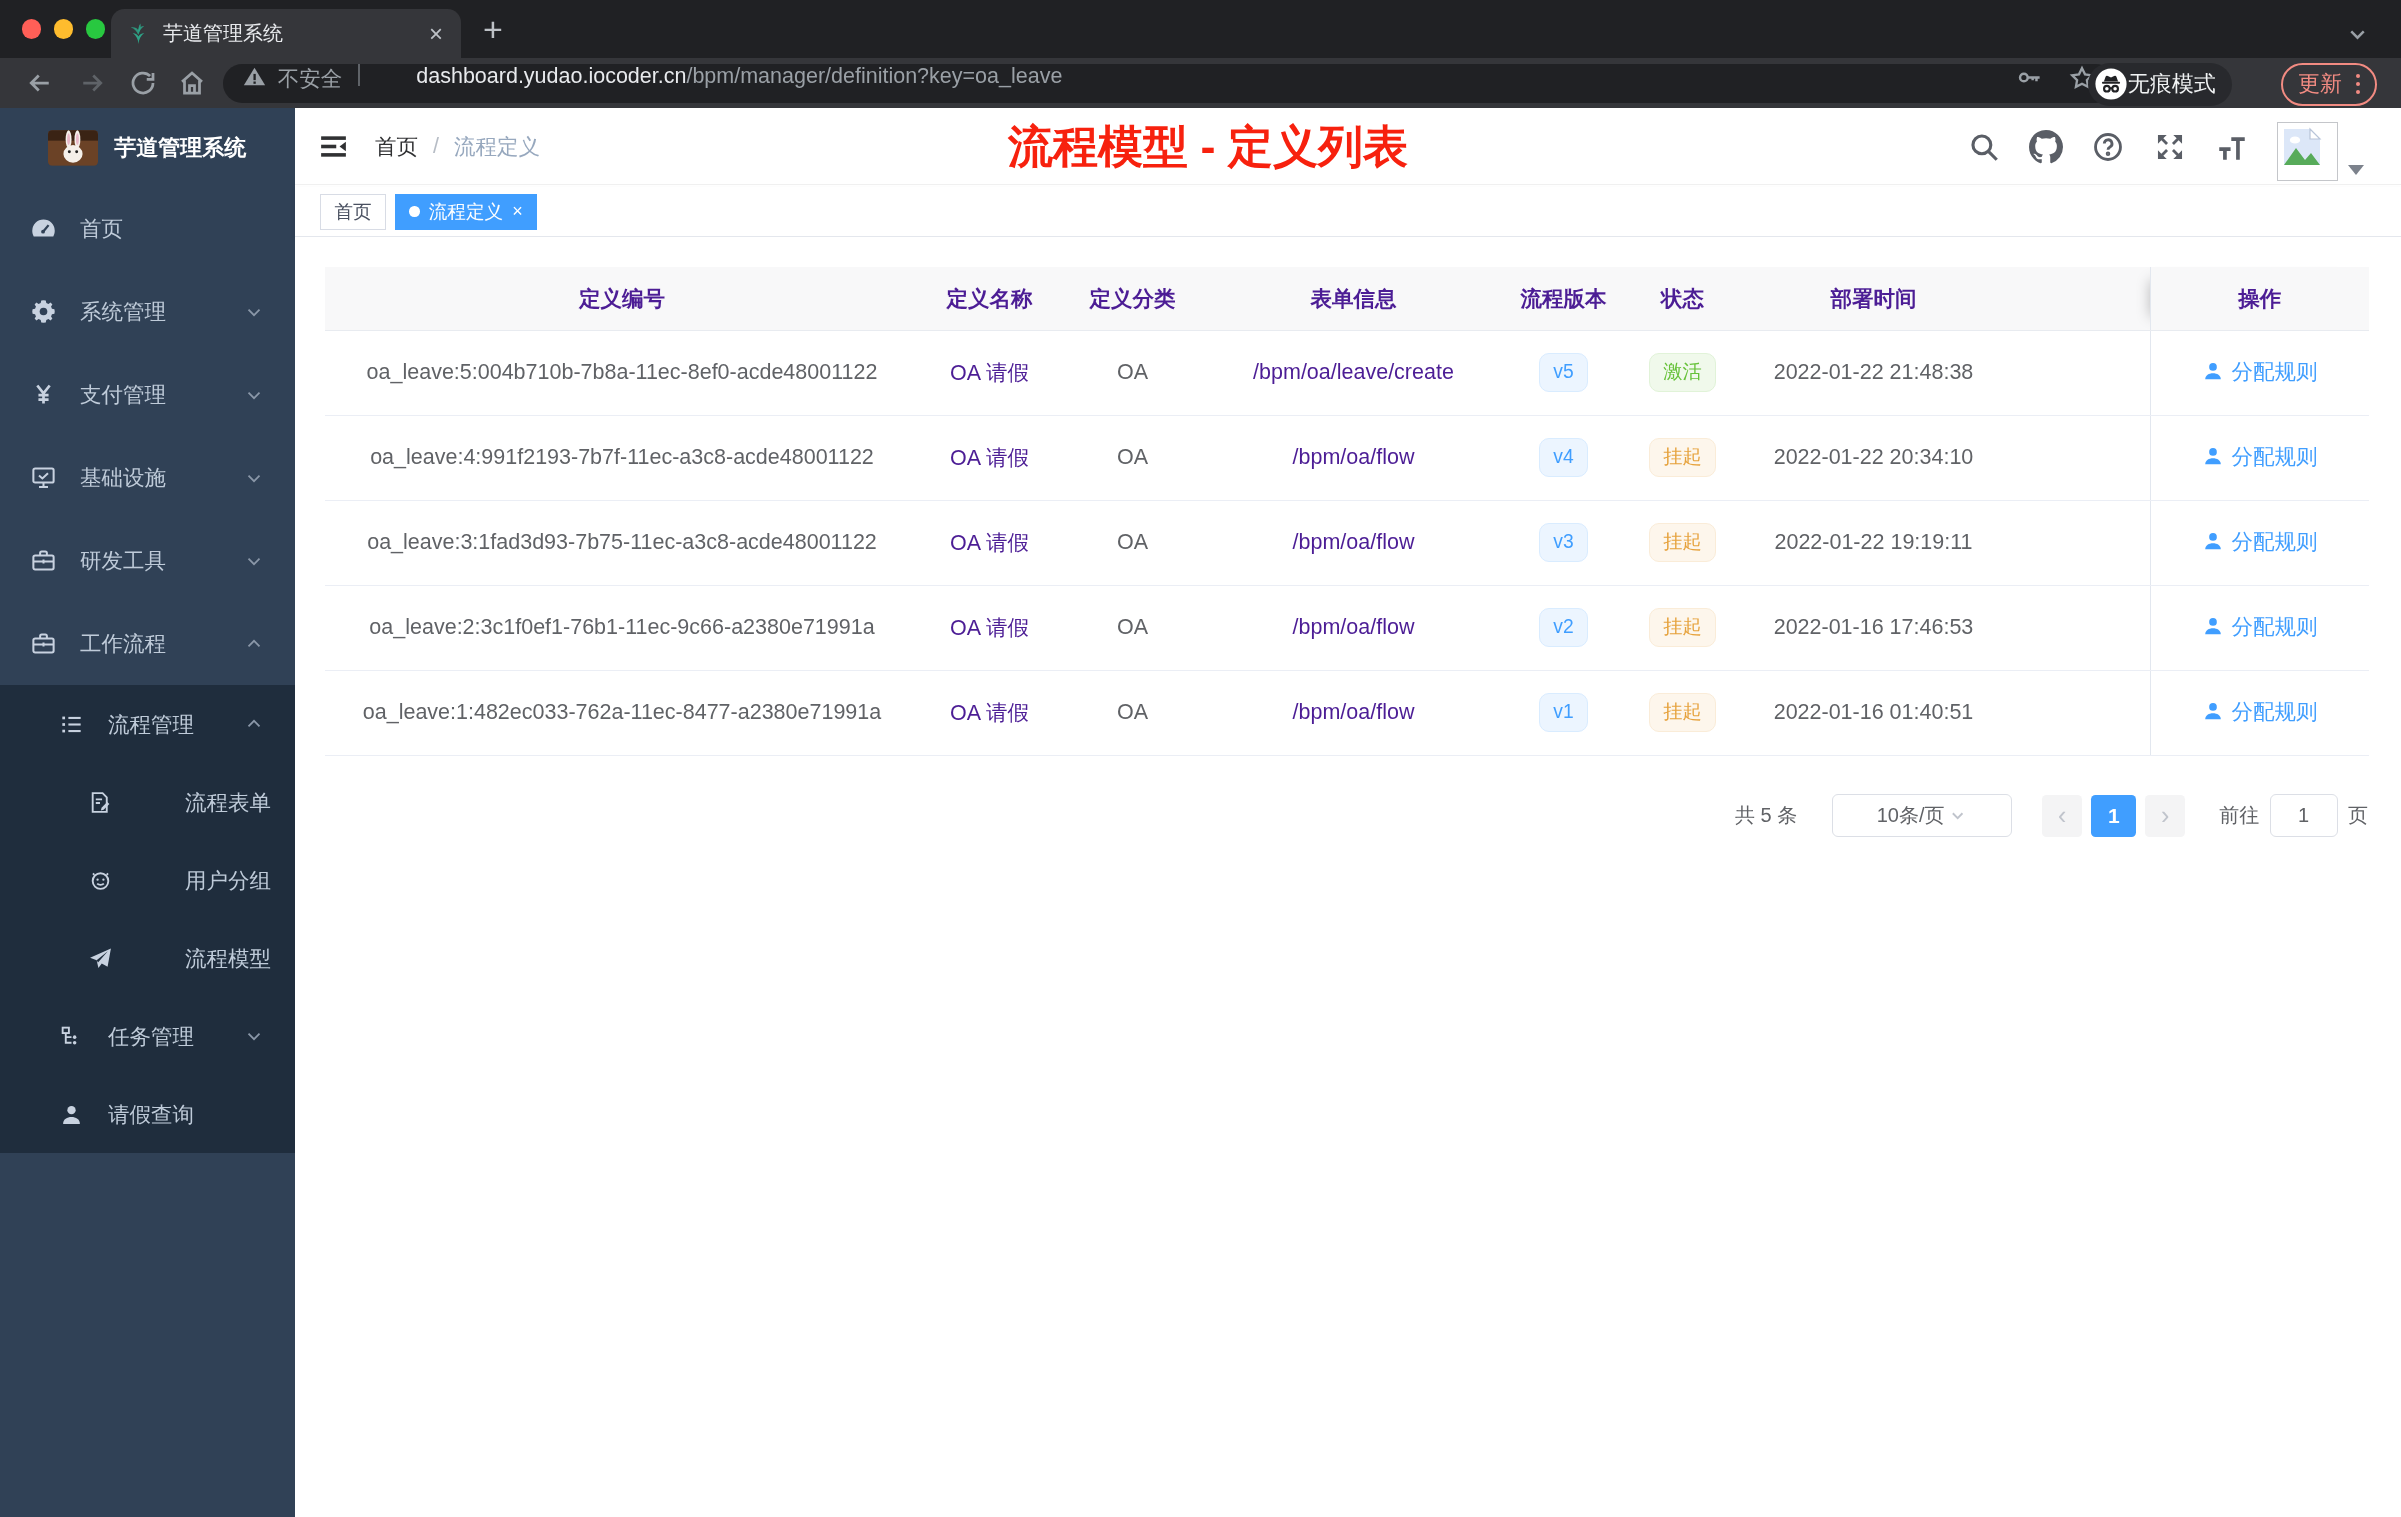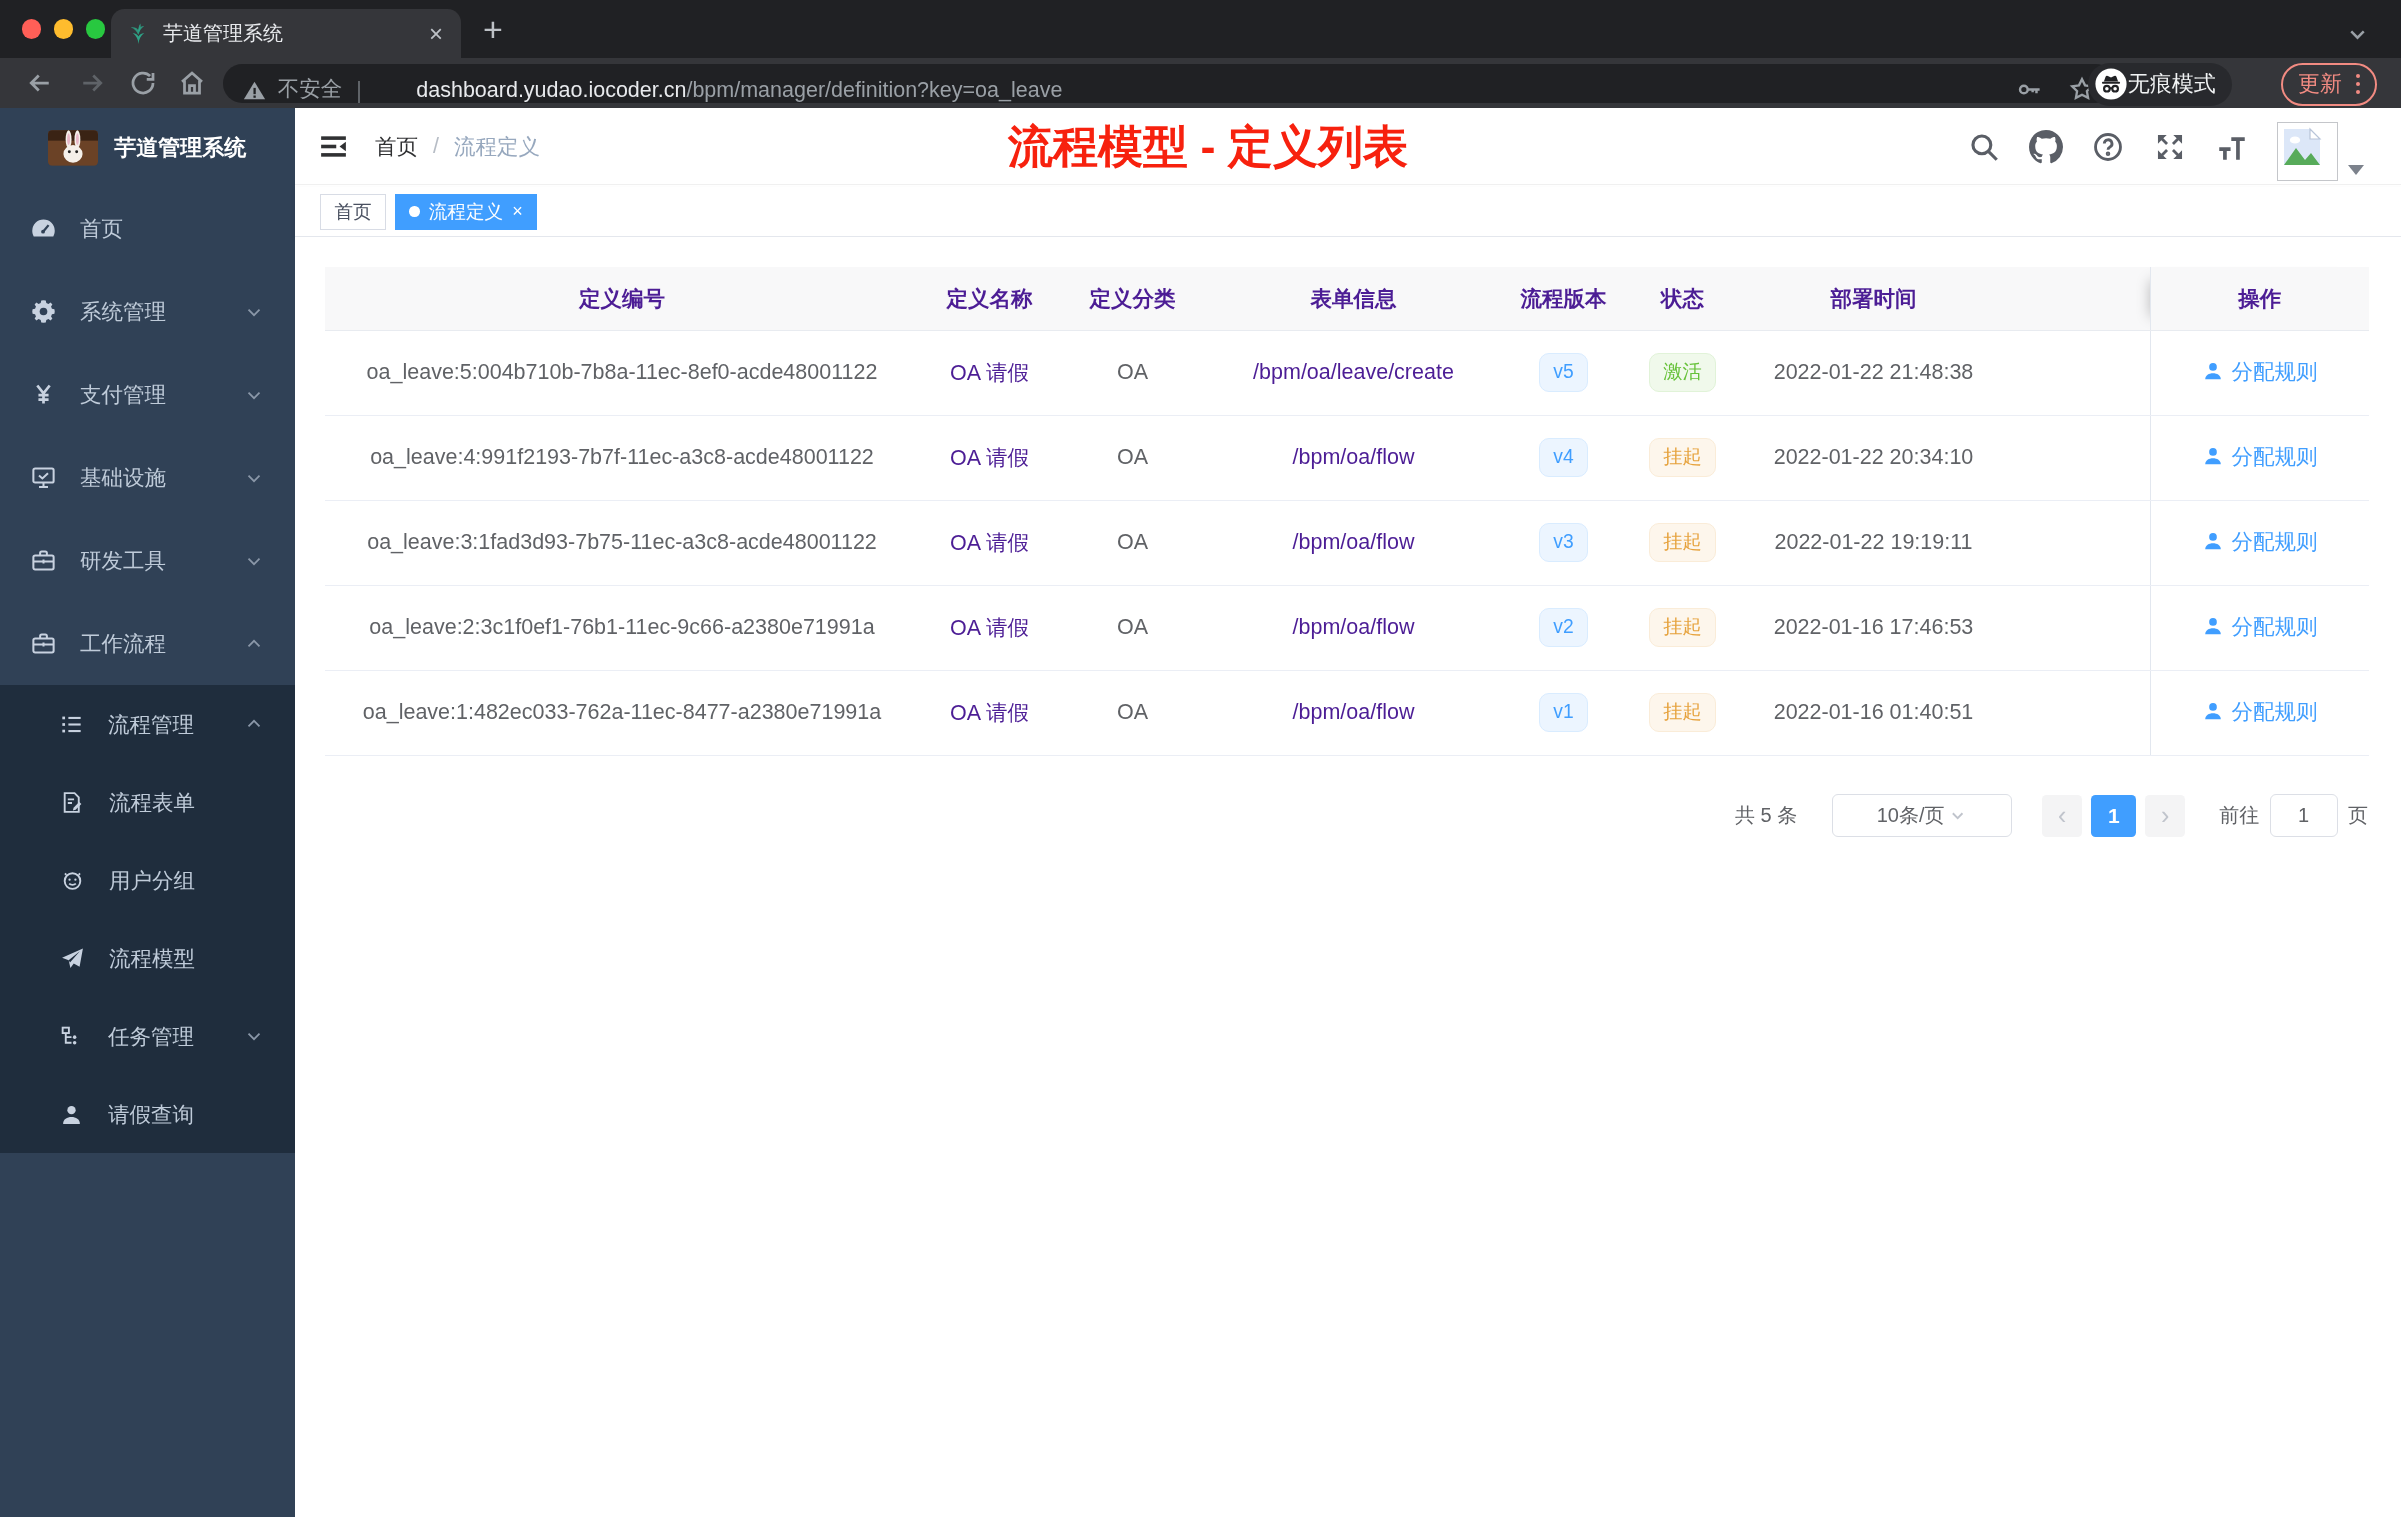--- a/index.html
+++ b/index.html
@@ -18,21 +18,21 @@
          border-radius:13.4px 13.4px 0 0; display:flex; align-items:center; padding:0 15px; }
   .tab-fav { width:25px; height:25px; }
   .tab-title { flex:1; margin-left:12px; color:#e8eaed; font-size:20px; white-space:nowrap; overflow:hidden; }
   .tab-close { color:#bdc1c6; font-size:24px; line-height:1; padding:0 3px; }
   .newtab-btn { position:absolute; left:483px; top:10.4px; color:#bdc1c6; font-size:34px; font-weight:300; }
   .tabstrip-caret { position:absolute; right:31px; top:22px; color:#9aa0a6; }
 
   .urlbar { position:absolute; top:58px; left:0; right:0; height:50px; background:#35363a; }
   .nav-btn { position:absolute; top:10.4px; color:#9aa0a6; }
   .omnibox { position:absolute; left:223px; top:6px; width:1892px; height:39px; background:#202124;
-             border-radius:19.3px; display:flex; align-items:flex-end; padding:0 19.3px; color:#9aa0a6; font-size:21.5px; }
+             border-radius:19.3px; display:flex; align-items:flex-start; padding:0 19.3px; color:#9aa0a6; font-size:21.5px; }
   .omni-sep { width:1.5px; height:22px; background:#5f6368; margin:0 16.3px; }
   .omni-host { color:#e8eaed;margin-left:40px; }
   .omni-path { color:#9aa0a6; }
   .omni-spacer { flex:1; }
   .incognito-chip { position:absolute; right:169px; top:4.5px; height:43px; background:#28292d;
                     border-radius:21.5px; display:flex; align-items:center; padding:0 16.3px 0 6px; }
   .incognito-chip span { color:#f1f3f4; font-size:22px; }
   .update-btn { position:absolute; right:24px; top:4.5px; height:43px; border:2.2px solid #f28b82;
                 border-radius:21.5px; display:flex; align-items:center; gap:13.4px; padding:0 15px;
                 color:#f28b82; font-size:22px; }
@@ -43,21 +43,21 @@
   .app { position:absolute; top:108px; left:0; right:0; bottom:0; background:#fff; }
   .sidebar { position:absolute; left:0; top:0; width:295px; height:100%; background:#304156; }
   .logo-row { height:79px; display:flex; align-items:center; padding-left:48px; }
   .logo-avatar { width:50px; height:36px; border-radius:4.5px; overflow:hidden; }
   .logo-title { margin-left:16.3px; color:#fff; font-size:22px; font-weight:bold; }
   .menu-item { position:relative; height:83px; display:flex; align-items:center; color:#bfcbd9; font-size:21.5px; cursor:pointer; }
   .menu-item .mi-icon { width:30px; margin-right:22px; color:#c8d2e0; }
   .menu-item.dark { background:#1f2d3d; height:78px; }
   .menu-item.lv0 { padding-left:28px; }
   .menu-item.lv1 { padding-left:56px; }
-  .menu-item.lv2 { padding-left:57px; }
+  .menu-item.lv2 { padding-left:85px;gap:48px; }
   .mi-chevron { position:absolute; right:30px; color:#8a97a8; }
 
   .main { position:absolute; left:295px; top:0; right:0; bottom:0; background:#fff; }
   .navbar { position:absolute; top:0; left:0; right:0; height:77px; background:#fff;
             border-bottom:1.5px solid #f0f0f0; }
   .hamburger { position:absolute; left:22px; top:22px; color:#303133; }
   .breadcrumb { position:absolute; left:80px; top:0; height:77px; display:flex; align-items:center; font-size:21.5px; }
   .bc-current { color:#303133; }
   .bc-sep { color:#b6bcc5; margin:0 15px; }
   .bc-page { color:#97a8be; }

